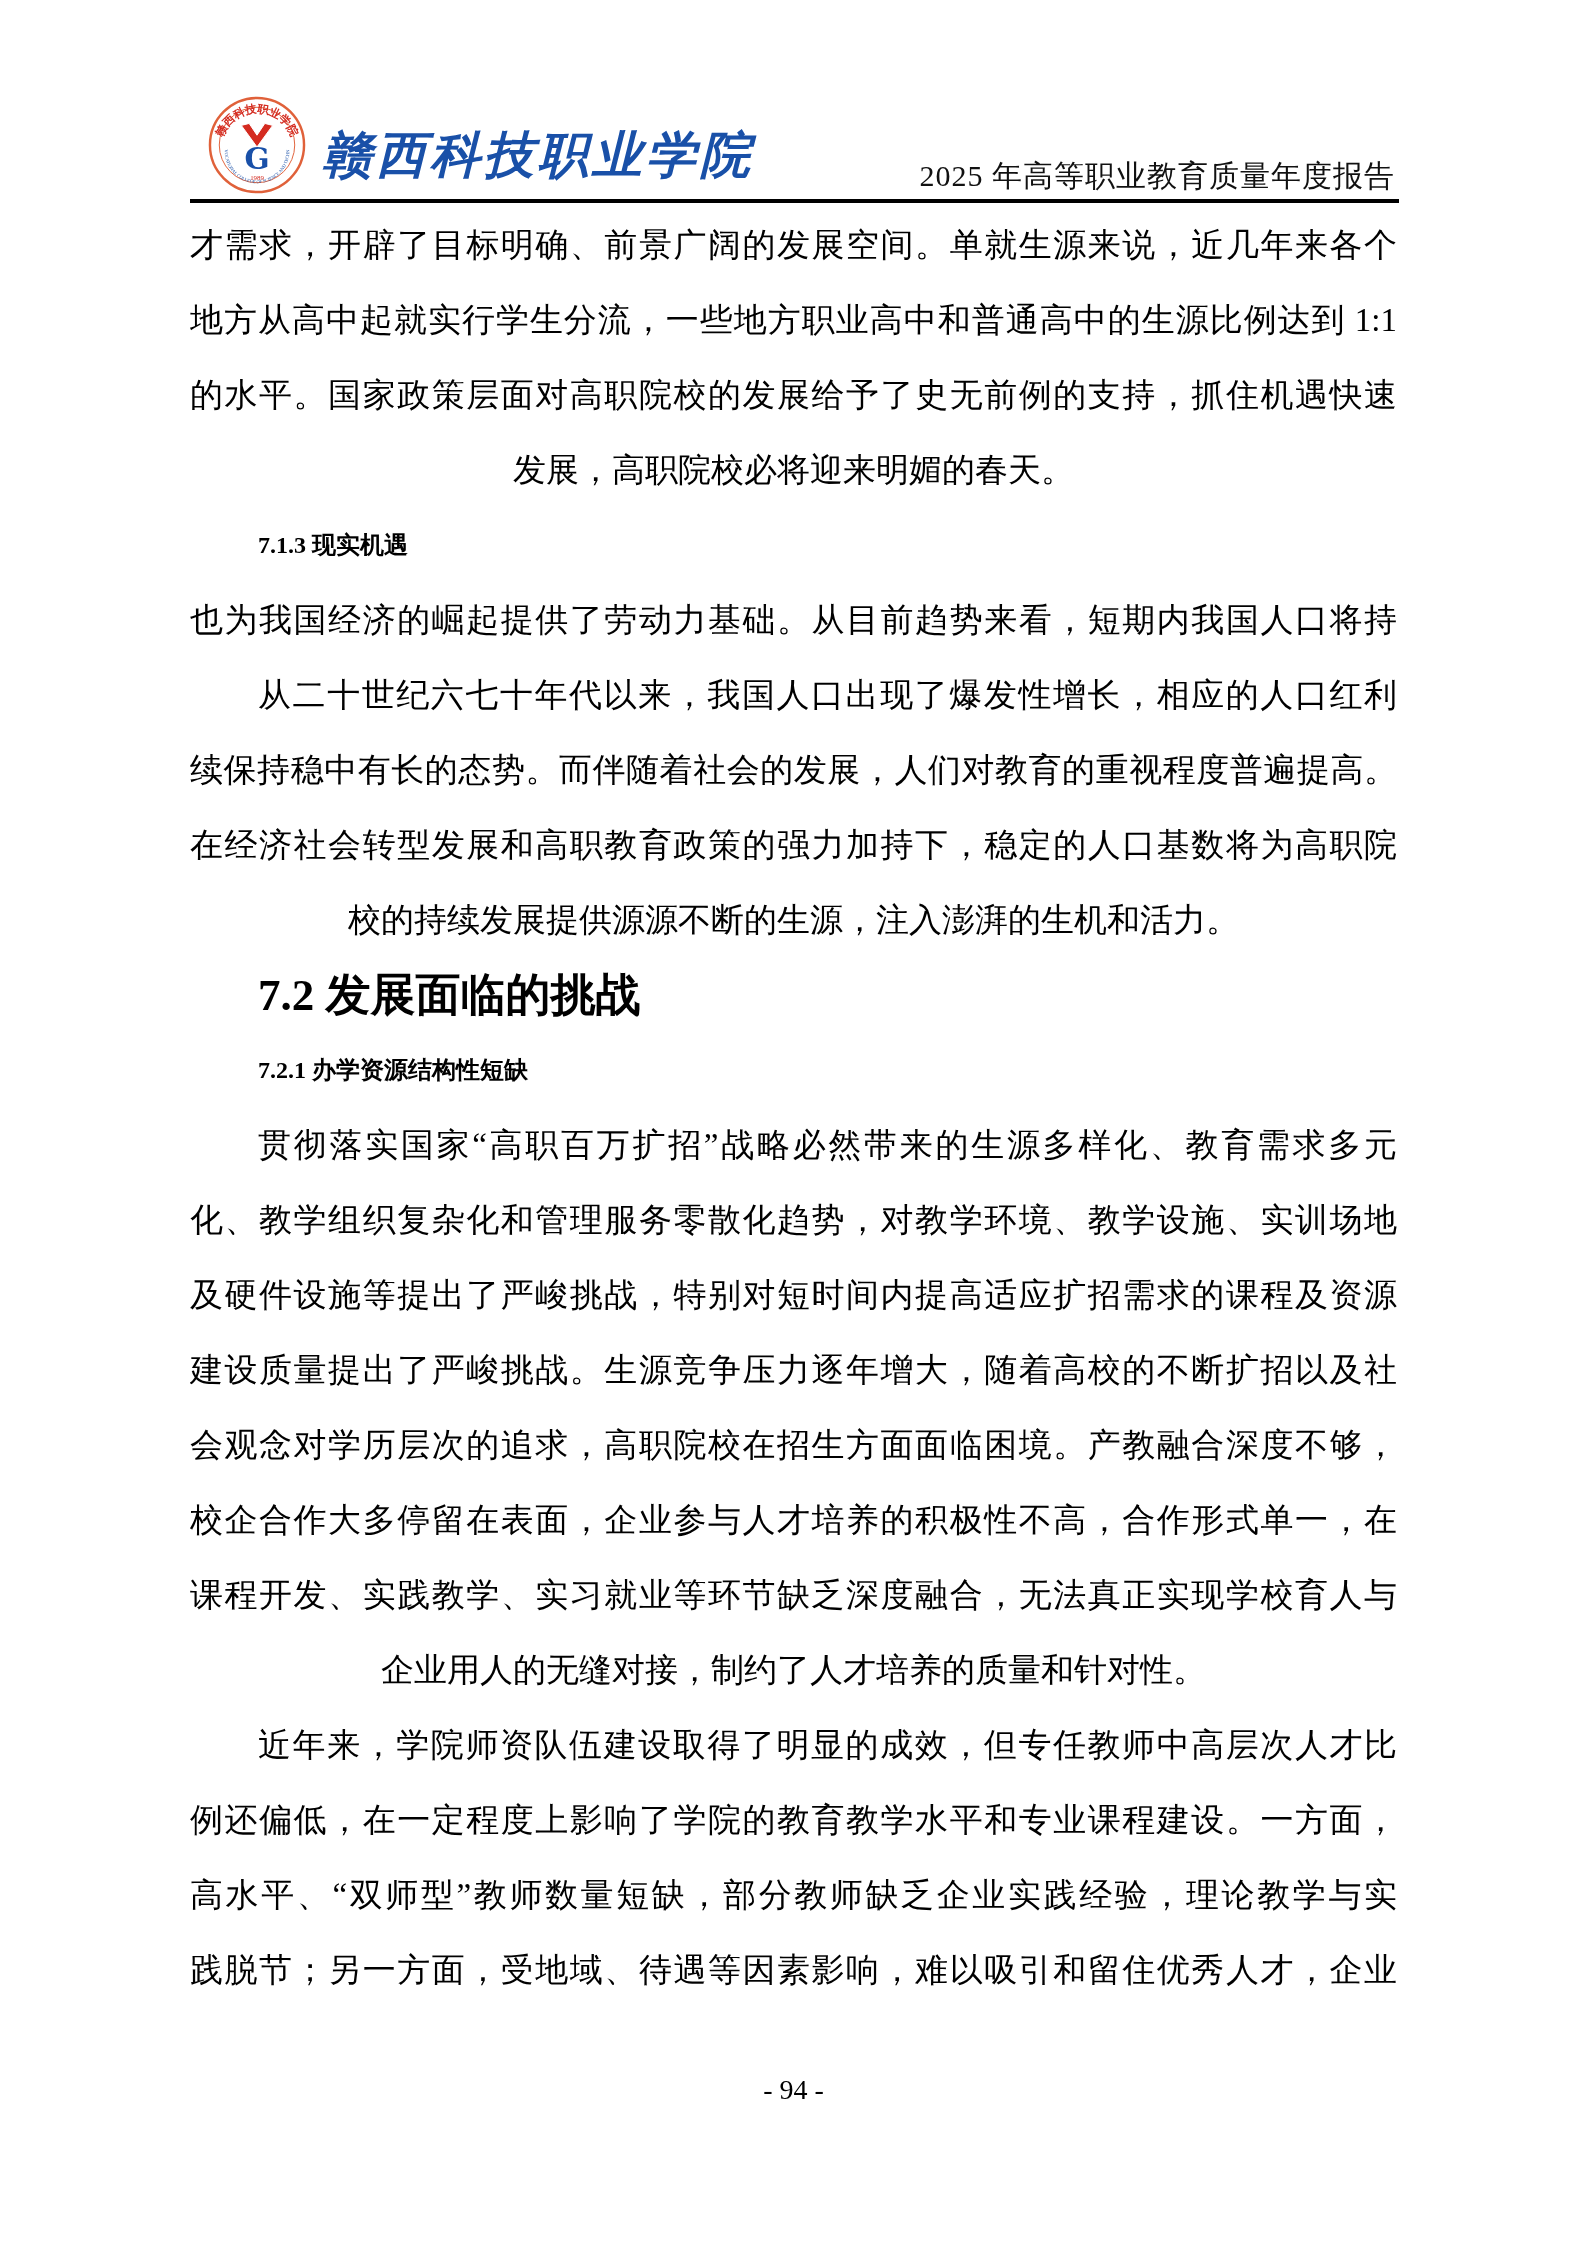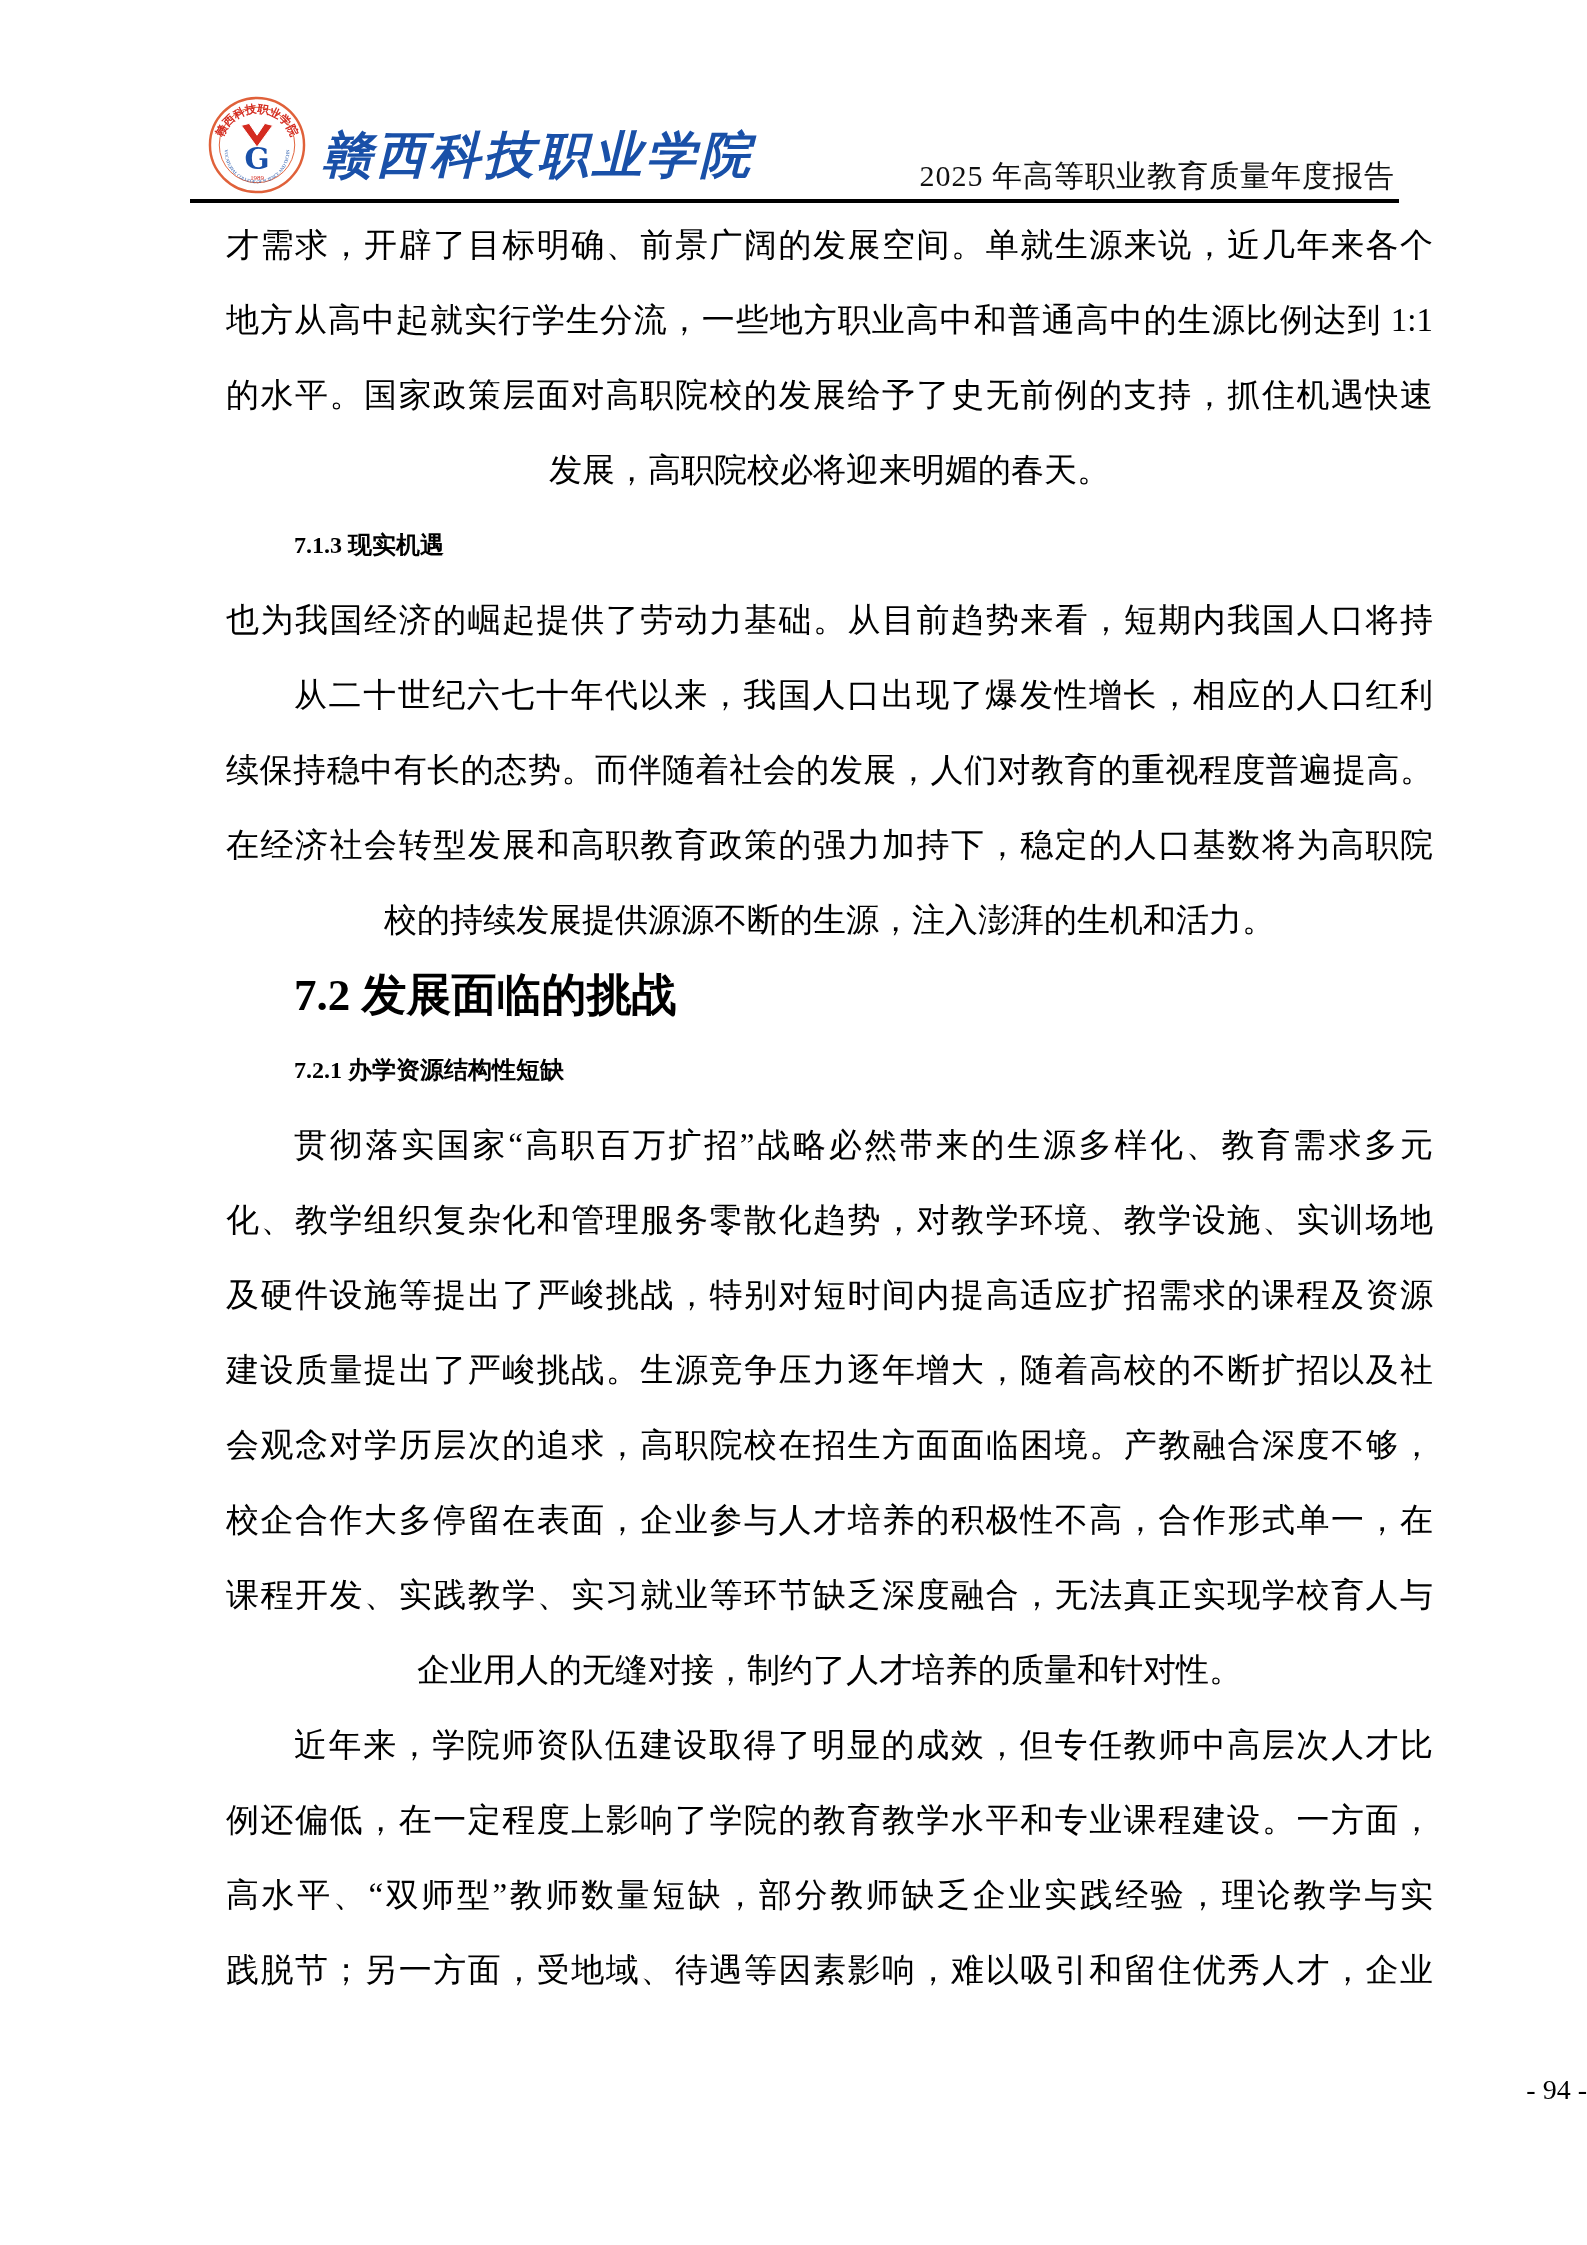--- a/index.html
+++ b/index.html
@@ -29,36 +29,36 @@
     font-size:30px; color:#111;
     letter-spacing:1px;
     white-space:nowrap;
   }
   .header-rule {
     position:absolute; left:190px; right:188px; top:199px;
     height:4px; background:#000;
   }
   
   .doc-body {
-    position:absolute; left:190px; top:208px; width:1207px;margin-left:36px;
+    position:absolute; left:190px; top:208px; width:1207px;
   }
   .line {
     height:75px; line-height:75px;
     overflow:hidden;
     word-break:break-all;
   }
   .body  { font-size:33px;text-align:center; }
   .h3    { font-size:24px; font-weight:bold; }
   .h2    { font-size:45px; font-weight:bold; }
   .fill  { text-align:justify; text-align-last:justify; }
   .indent{ padding-left:68px; }
   
   .footer {
     position:absolute; top:2074px; left:0; width:100%;
-    text-align:right; font-size:28px; color:#000;
+    text-align:center; font-size:28px; color:#000;
   }
 </style>
 </head>
 <body>
 
 <div class="page">
 
   <div>
     <svg class="logo" viewBox="0 0 100 100">
       <defs>

